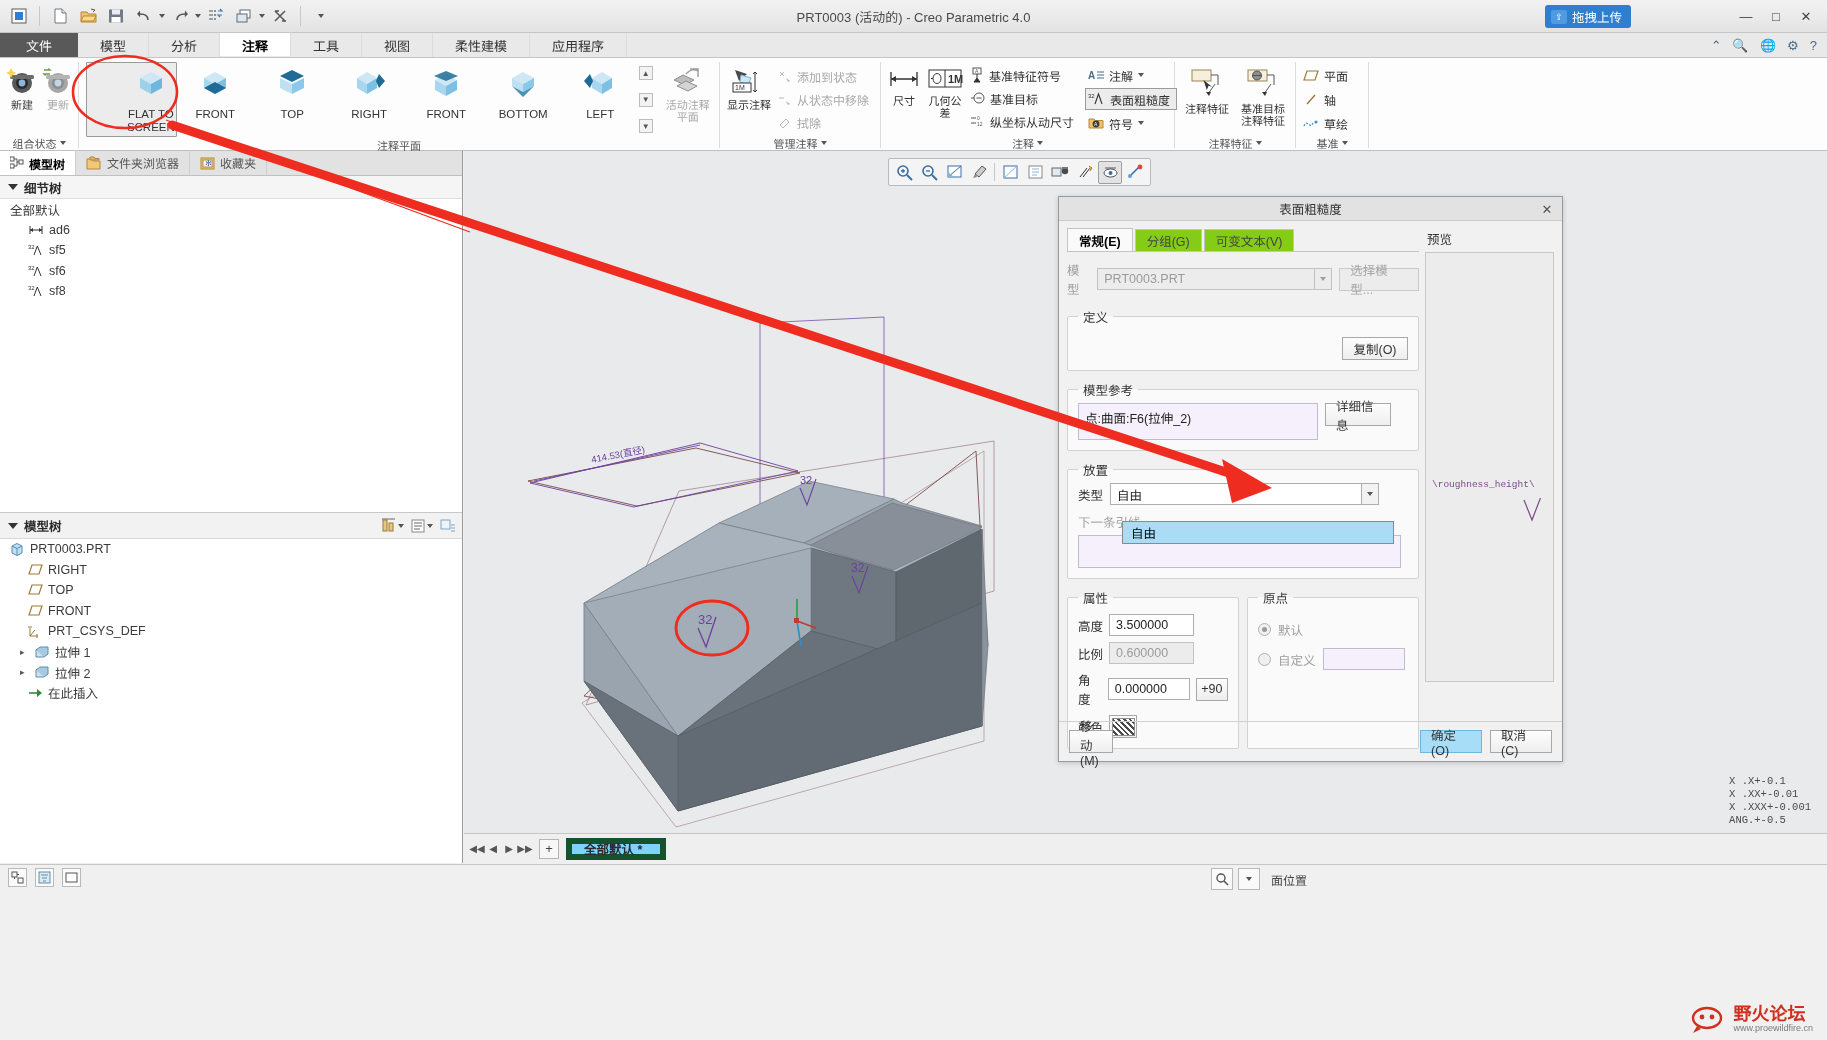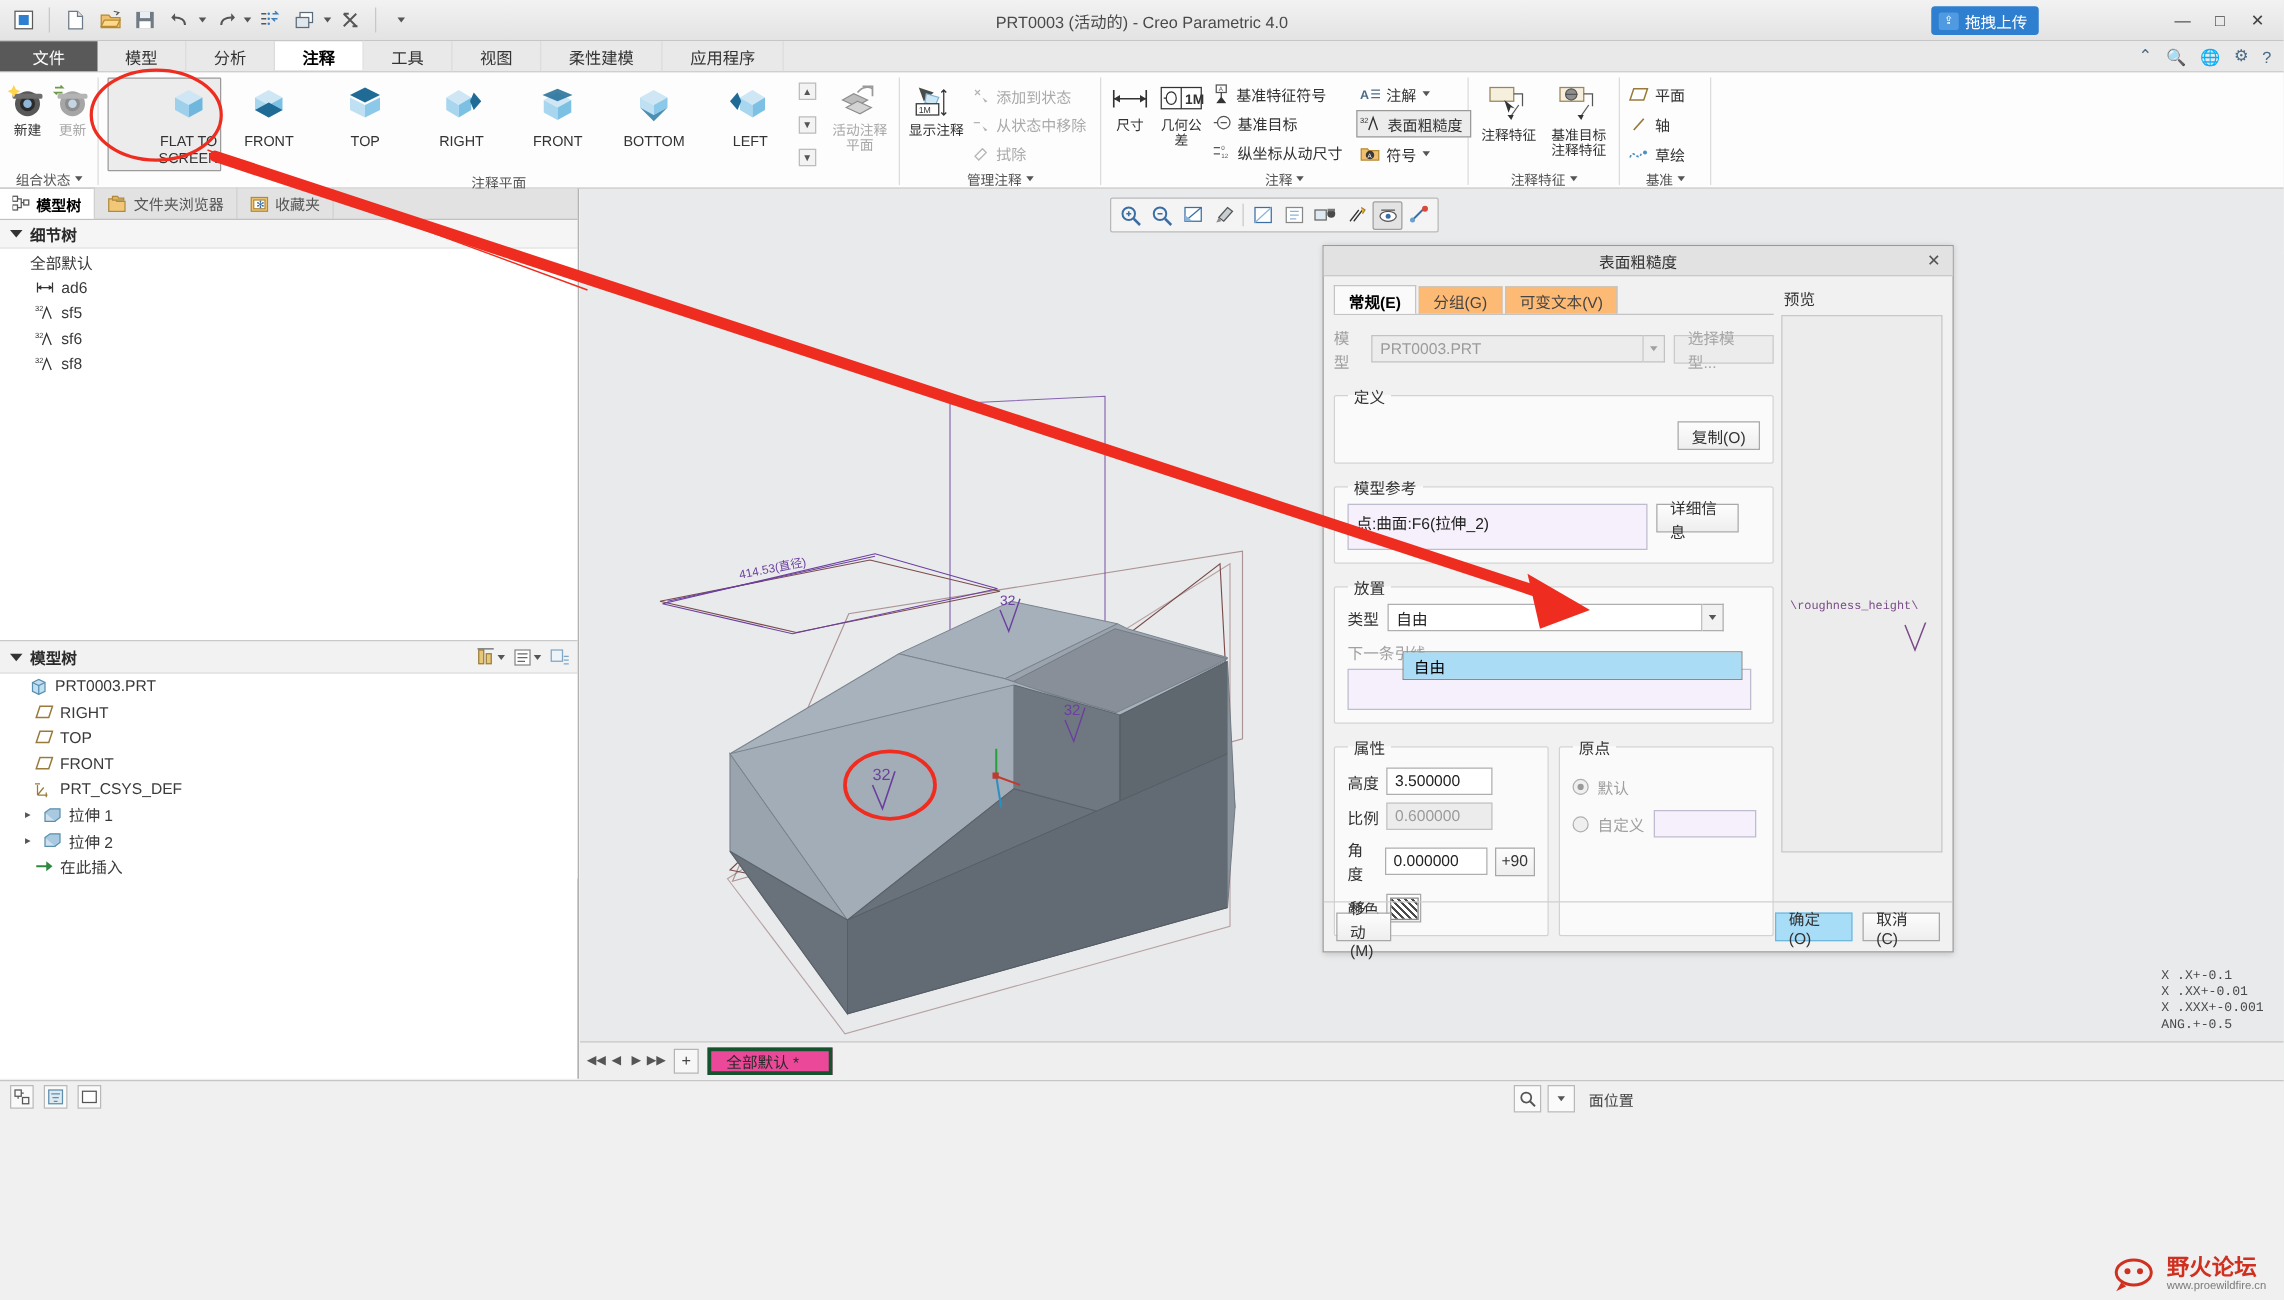--- a/index.html
+++ b/index.html
@@ -116,21 +116,21 @@
   }
   .lp-tab.active { background:#fff; color:#000; font-weight:bold; border-top:1px solid #c0c0c0; }
   .lp-section {
     height:23px; display:flex; align-items:center; gap:6px; padding:0 8px;
     background:#f5f5f5; border-bottom:1px solid #dedede; font-weight:bold; font-size:12.5px;
   }
   .tri { width:0;height:0;border-left:5px solid transparent;border-right:5px solid transparent;border-top:6px solid #333; }
   .treebox { background:#fff; overflow:hidden; }
   .trow {
     display:flex; align-items:center; gap:5px; height:20.5px; font-size:12.5px; color:#3a3a3a;
-    padding-left:24px; cursor:default; white-space:nowrap;
+    padding-left:10px; cursor:default; white-space:nowrap;
   }
   .ind1 { padding-left:28px; }
   .ind2 { padding-left:20px; }
   .mt-header {
     display:flex; align-items:center; gap:6px; padding:0 6px 0 8px;
     height:27px; background:#f2f2f2; border-top:1px solid #c9c9c9; border-bottom:1px solid #d8d8d8;
     font-weight:bold; font-size:12.5px;
   }
   .mt-tools { margin-left:auto; display:flex; align-items:center; gap:7px; }
   .mt-tool { display:flex; align-items:center; gap:2px; cursor:default; }
@@ -157,22 +157,22 @@
     position:absolute; left:464px; top:833px; width:1363px; height:30px;
     background:#efefef; border-top:1px solid #c6c6c6;
     display:flex; align-items:center; gap:2px; padding-left:6px;
   }
   .navbtn { width:14px;height:20px;display:flex;align-items:center;justify-content:center;font-size:10px;color:#555;cursor:default;}
   .plusbtn {
     width:20px;height:20px;border:1px solid #b5b5b5;background:#f7f7f7;
     display:flex;align-items:center;justify-content:center;font-size:13px;color:#444;margin:0 5px; cursor:default;
   }
   .combotab {
-    height:22px; min-width:100px; background:#ec4899; border:3px solid #14532d;
-    display:flex; align-items:center; padding:0 12px; font-size:12.5px;
+    height:22px; min-width:100px; background:#7dd3fc; border:6px solid #14532d;
+    display:flex; align-items:center; padding:0 12px; font-size:12.5px;font-weight:bold;
   }
 
   
   .statusbar {
     position:absolute; left:0; top:864px; width:1827px; height:176px;
     background:#f0f0f0; border-top:1px solid #c6c6c6;
   }
   .sb-ic {
     width:19px;height:19px;border:1px solid #b9b9b9;background:#fafafa;
     display:flex;align-items:center;justify-content:center;cursor:default;
@@ -194,21 +194,21 @@
     position:absolute; right:6px; top:3px; width:18px;height:18px;
     display:flex;align-items:center;justify-content:center;font-size:13px;color:#555;cursor:default;
   }
   .dlg-body { display:flex; padding:8px 8px 0 8px; height:504px; }
   .dlg-left { width:352px; }
   .dlg-right { width:130px; margin-left:6px; }
 
   .dtabs { display:flex; align-items:flex-end; height:23px; border-bottom:1px solid #c4c4c4; }
   .dtab {
     height:22px; padding:0 11px; display:flex; align-items:center; font-size:12.5px;
-    background:#fdba74; border:1px solid #c4c4c4; border-bottom:none; margin-right:2px; color:#444; cursor:default;
+    background:#84cc16; border:1px solid #c4c4c4; border-bottom:none; margin-right:2px; color:#444; cursor:default;
   }
   .dtab.active { background:#fafafa; color:#000; font-weight:bold; height:23px; }
 
   .fieldrow { display:flex; align-items:center; gap:7px; margin-top:8px; }
   .flabel { font-size:12.5px; color:#333; }
   .flabel.dim { color:#a0a0a0; }
   .inp {
     height:22px; background:#fff; border:1px solid #aeaeae;
     display:flex; align-items:center; padding:0 6px; font-size:12.5px; color:#222;
   }

